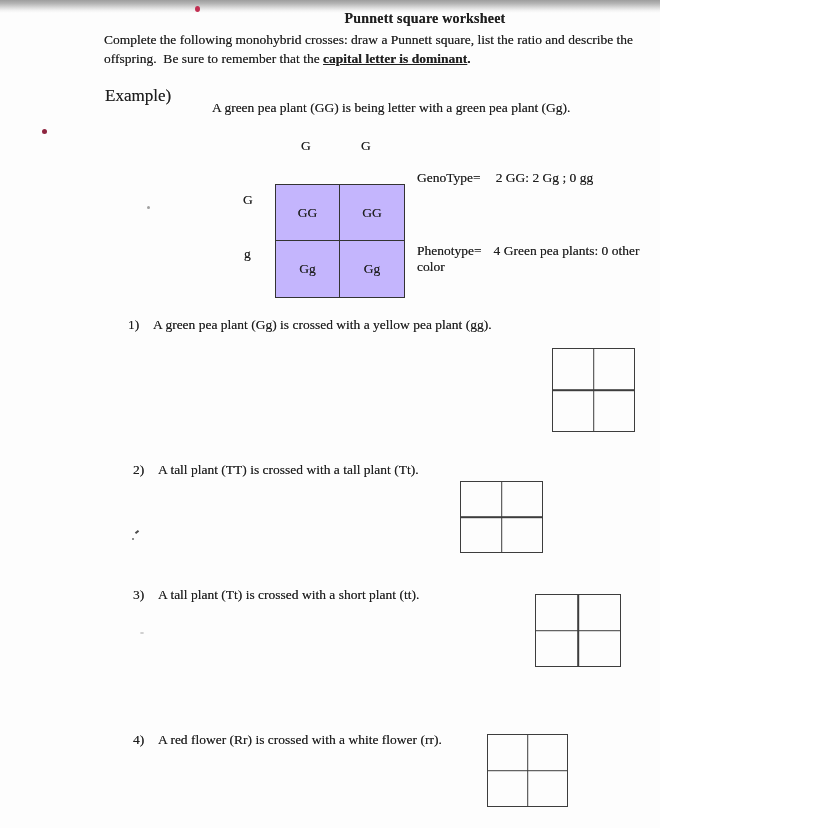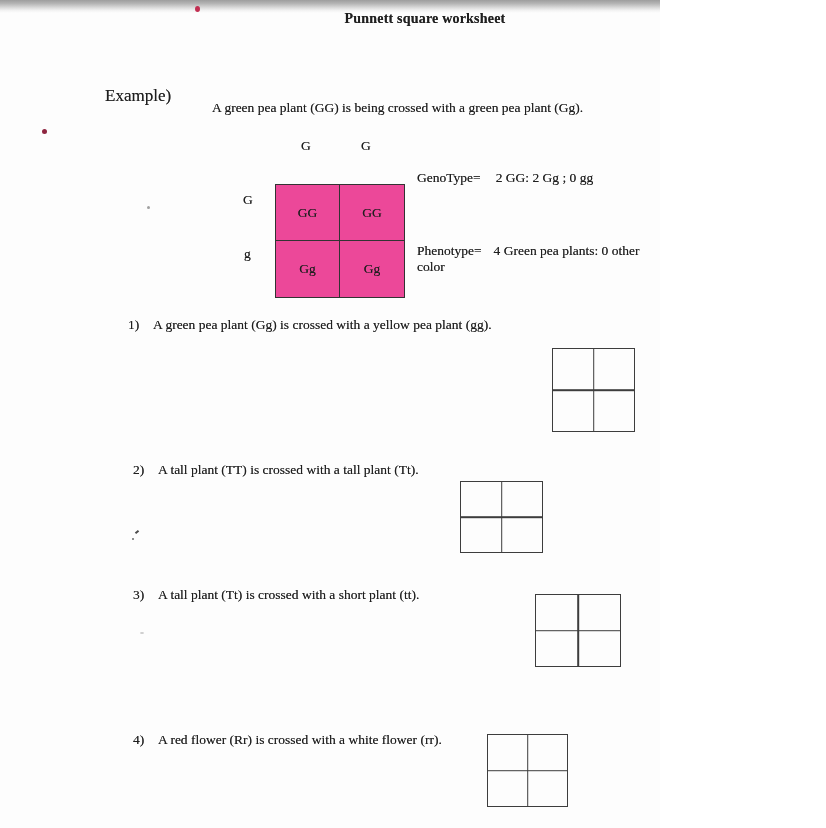--- a/index.html
+++ b/index.html
@@ -48,21 +48,21 @@
   .col-head.c1{ left:301px; }
   .col-head.c2{ left:361px; }
   .row-head{ position:absolute;font-size:13.5px; }
   .row-head.r1{ left:243px;top:192px; }
   .row-head.r2{ left:244px;top:246px; }
 
   .ex-square{
     position:absolute;left:275px;top:184px;width:130px;height:114px;
     border:1.7px solid #333;box-sizing:border-box;
     display:grid;grid-template-columns:1fr 1fr;grid-template-rows:1fr 1fr;
-    background:#ec4899;
+    background:#c4b5fd;
   }
   .ex-cell{
     display:flex;align-items:center;justify-content:center;
     font-size:13.5px;
     border-right:1.7px solid #333;border-bottom:1.7px solid #333;
   }
   .ex-cell:nth-child(2n){ border-right:none; }
   .ex-cell:nth-child(n+3){ border-bottom:none; }
 
   .geno-line{ position:absolute;left:417px;top:170px;font-size:13.5px; }
@@ -100,23 +100,24 @@
   <div class="dot dot-top-red"></div>
   <div class="dot dot-left-red"></div>
   <div class="dot speck-1"></div>
   <div class="dot speck-2"></div>
   <div class="dot speck-3"></div>
   <div class="tick-a"></div>
   <div class="tick-b"></div>
 
   <div class="title ink">Punnett square worksheet</div>
 
+  <div class="instructions ink"><span>Complete the following monohybrid crosses: draw a Punnett square, list the ratio and describe the</span><br><span>offspring.  Be sure to remember that the </span><span class="emph">capital letter is dominant</span><span class="emph-dot">.</span></div>
 
   <div class="example-label ink">Example)</div>
-  <div class="example-prompt ink">A green pea plant (GG) is being crossed with a green pea plant (Gg).</div>
+  <div class="example-prompt ink">A green pea plant (GG) is being letter with a green pea plant (Gg).</div>
 
   <div class="col-head c1 ink">G</div>
   <div class="col-head c2 ink">G</div>
   <div class="row-head r1 ink">G</div>
   <div class="row-head r2 ink">g</div>
 
   <div class="ex-square">
     <div class="ex-cell ink">GG</div>
     <div class="ex-cell ink">GG</div>
     <div class="ex-cell ink">Gg</div>

